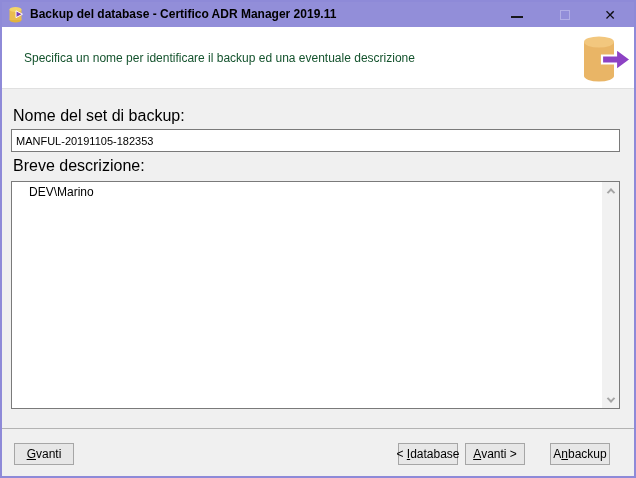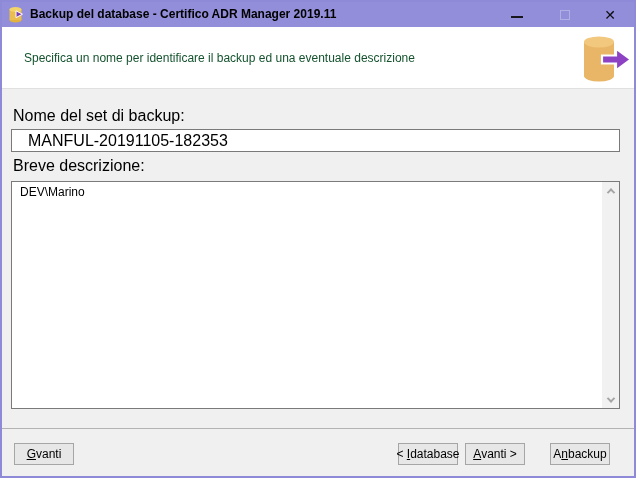--- a/index.html
+++ b/index.html
@@ -56,31 +56,31 @@
   .field-label {
     position:absolute; left:11px;
     font-size:16px; color:#000000;
   }
   .label-name { top:105px; }
   .label-desc { top:155px; }
 
   .name-input {
     position:absolute; left:9px; top:127px; width:609px; height:23px;
     border:1px solid #7a7a7a; background:#ffffff;
-    font-family:"Liberation Sans", sans-serif; font-size:16px; color:#000000;
-    padding:0 16px; outline:none;
+    font-family:"Liberation Sans", sans-serif; font-size:11px; color:#000000;
+    padding:0 4px; outline:none;
   }
 
   .desc-box {
     position:absolute; left:9px; top:179px; width:609px; height:228px;
     border:1px solid #7a7a7a; background:#ffffff;
   }
   .desc-text {
     position:absolute; left:0; top:0; right:17px; bottom:0;
-    padding:3px 8px; font-size:12px; color:#000000; white-space:pre-wrap;
+    padding:3px 17px; font-size:12px; color:#000000; white-space:pre-wrap;
   }
   .scrollbar {
     position:absolute; right:0; top:0; bottom:0; width:17px;
     background:#f1f1f1;
   }
   .sb-btn {
     position:absolute; left:0; width:17px; height:17px;
     display:flex; align-items:center; justify-content:center;
   }
   .sb-up { top:0; }

